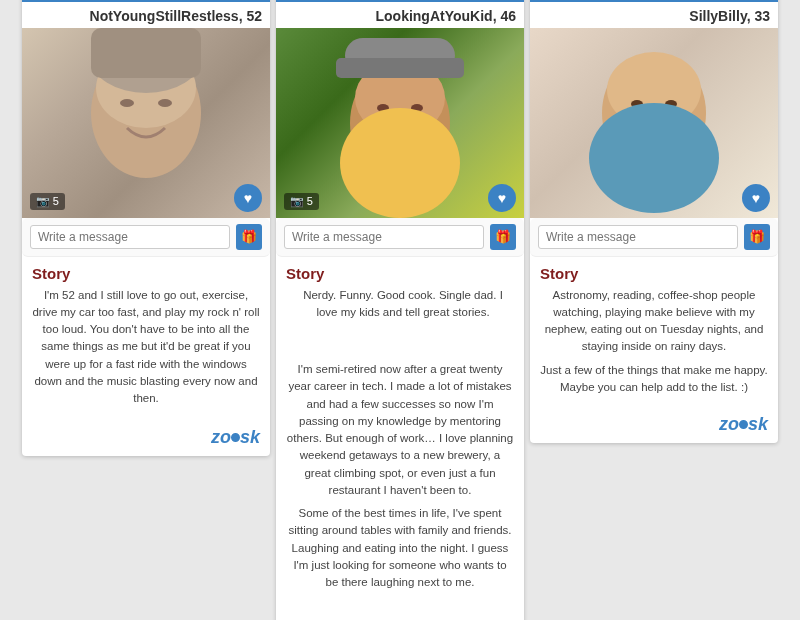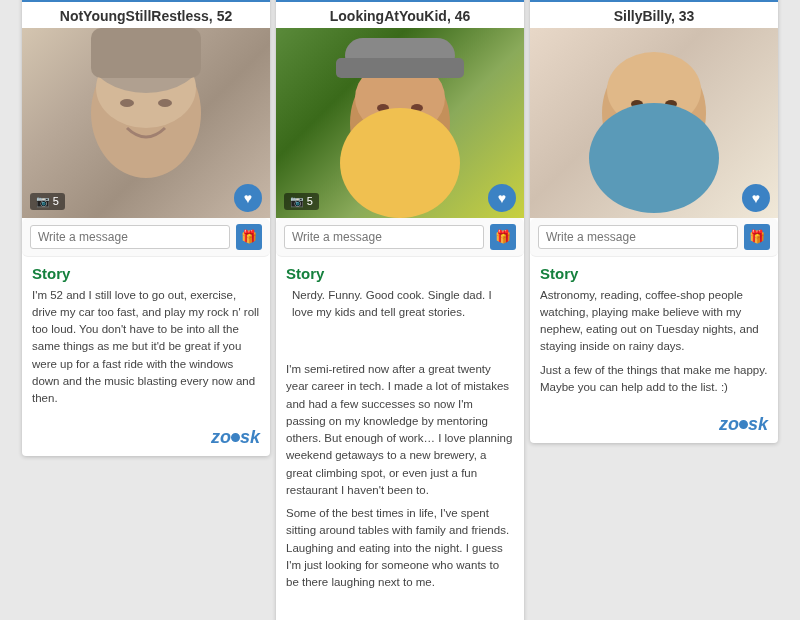--- a/index.html
+++ b/index.html
@@ -66,21 +66,21 @@
       font-size: 7px;
       border-radius: 50%;
       width: 11px;
       height: 11px;
       display: flex;
       align-items: center;
       justify-content: center;
       font-weight: bold;
     }
     .profile-name {
-      text-align: center;
+      text-align: right;
       padding: 6px 8px 4px;
       font-size: 14px;
       font-weight: bold;
       color: #333;
       background: white;
     }
     .photo-container {
       position: relative;
       width: 100%;
       height: 190px;
@@ -145,27 +145,28 @@
       font-size: 13px;
       cursor: pointer;
       flex-shrink: 0;
     }
     .story-section {
       padding: 8px 10px;
     }
     .story-title {
       font-size: 15px;
       font-weight: bold;
-      color: #15803d;
+      color: #7f1d1d;
       margin-bottom: 5px;
     }
     .story-text {
       font-size: 11.5px;
       color: #444;
       line-height: 1.5;
+      text-align: center;
     }
     .zoosk-logo {
       text-align: right;
       padding: 6px 10px 8px;
       font-size: 18px;
       color: #3b82c4;
       font-weight: bold;
       font-style: italic;
     }
     

